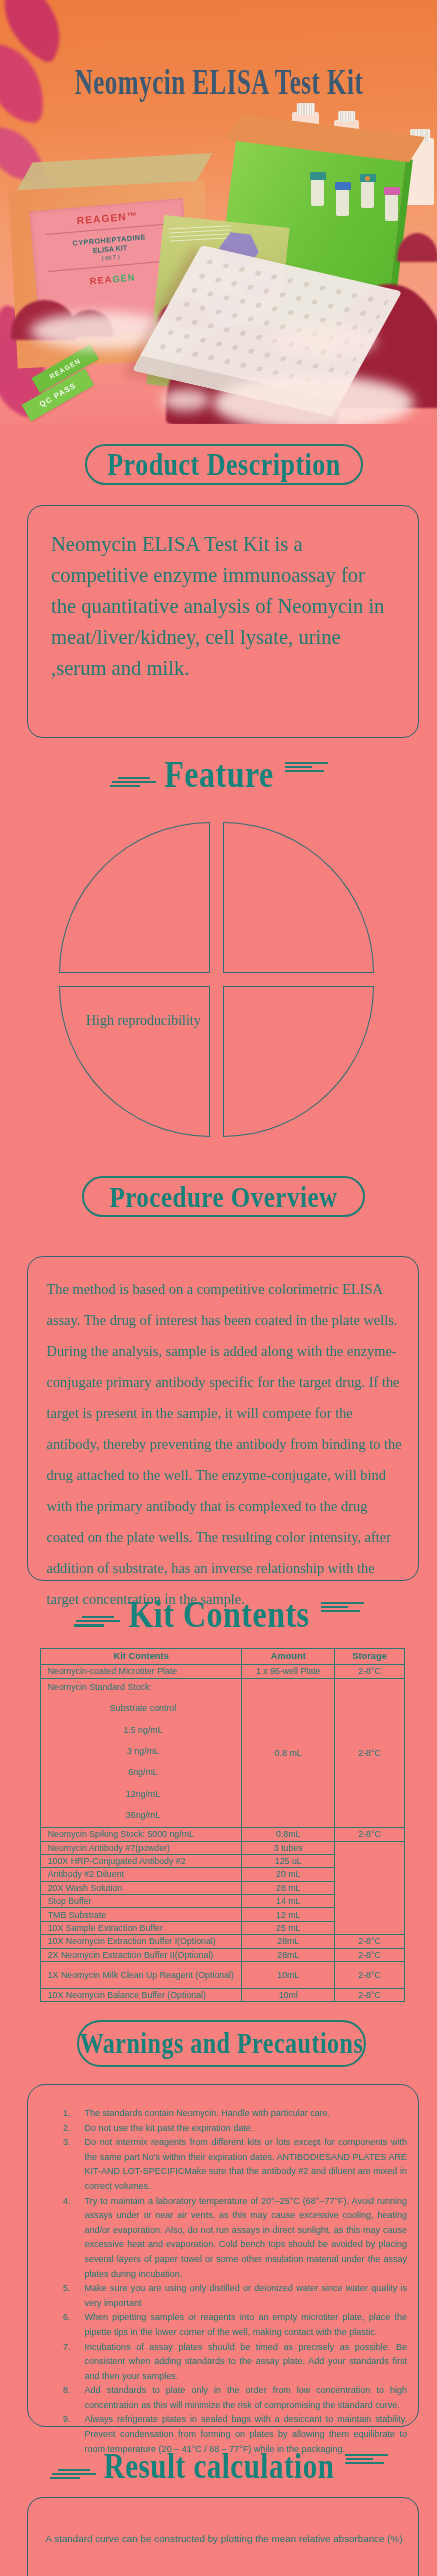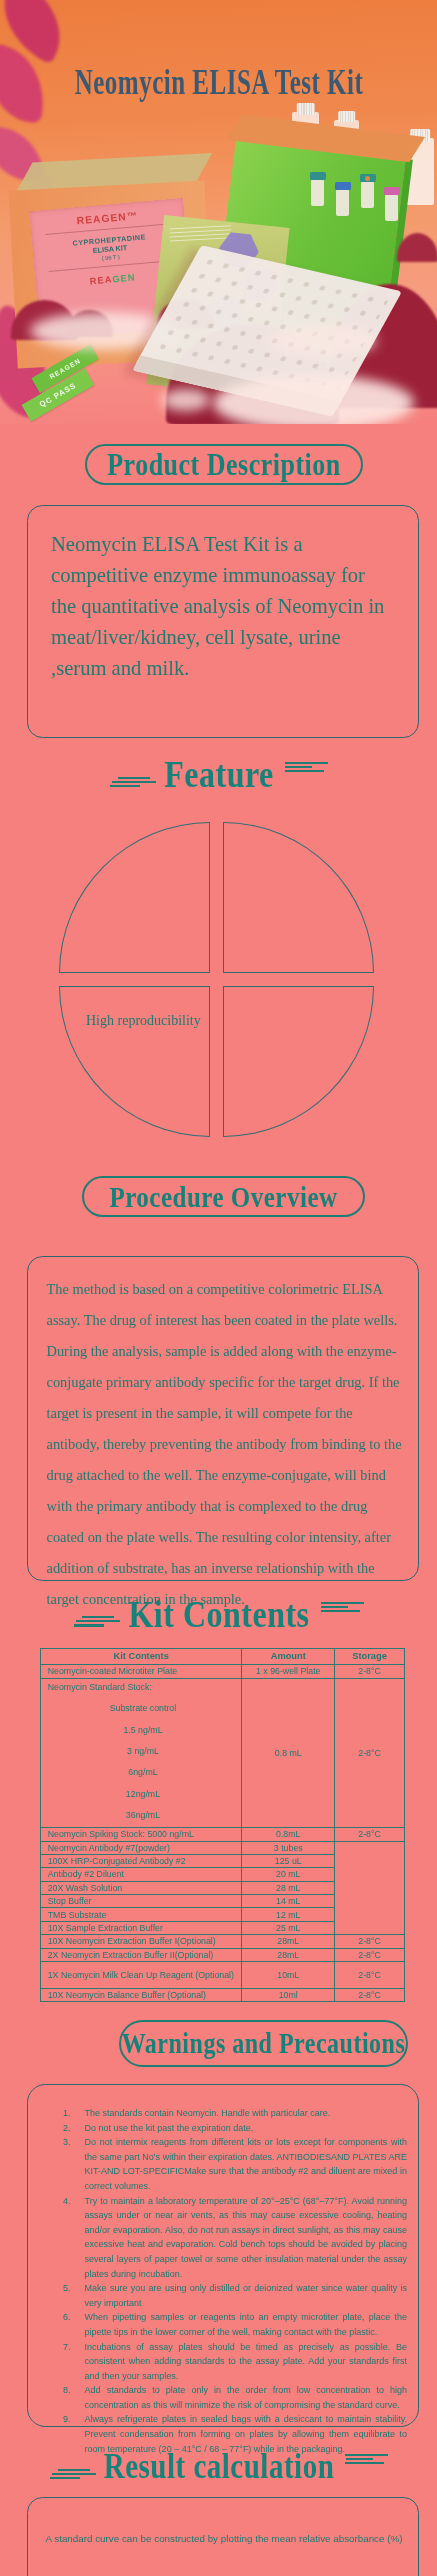--- a/index.html
+++ b/index.html
@@ -327,21 +327,21 @@
     <td class="cstor">2-8°C</td>
   </tr>
   <tr style="height:13px;">
     <td class="cname">10X Neomycin Balance Buffer (Optional)</td>
     <td class="camt">10ml</td>
     <td class="cstor">2-8°C</td>
   </tr>
 </tbody>
   </table>
 
-<div class="pill" style="left:77px;top:2020px;width:289px;height:47px;font-size:24px;margin-left:42px;">
+<div class="pill" style="left:77px;top:2020px;width:289px;height:47px;font-size:24px;">
   <span>Warnings and Precautions</span>
 </div>
 <div class="bigbox" style="left:27px;top:2084px;width:392px;height:343px;border-radius:18.5px;"></div>
 <ol class="warn">
   <li>The standards contain Neomycin. Handle with particular care.</li>
   <li>Do not use the kit past the expiration date.</li>
   <li>Do not intermix reagents from different kits or lots except for components with the same part No's within their expiration dates. ANTIBODIESAND PLATES ARE KIT-AND LOT-SPECIFICMake sure that the antibody #2 and diluent are mixed in correct volumes.</li>
   <li>Try to maintain a laboratory temperature of 20°–25°C (68°–77°F). Avoid running assays under or near air vents, as this may cause excessive cooling, heating and/or evaporation. Also, do not run assays in direct sunlight, as this may cause excessive heat and evaporation. Cold bench tops should be avoided by placing several layers of paper towel or some other insulation material under the assay plates during incubation.</li>
   <li>Make sure you are using only distilled or deionized water since water quality is very important</li>
   <li>When pipetting samples or reagents into an empty microtiter plate, place the pipette tips in the lower corner of the well, making contact with the plastic.</li>

